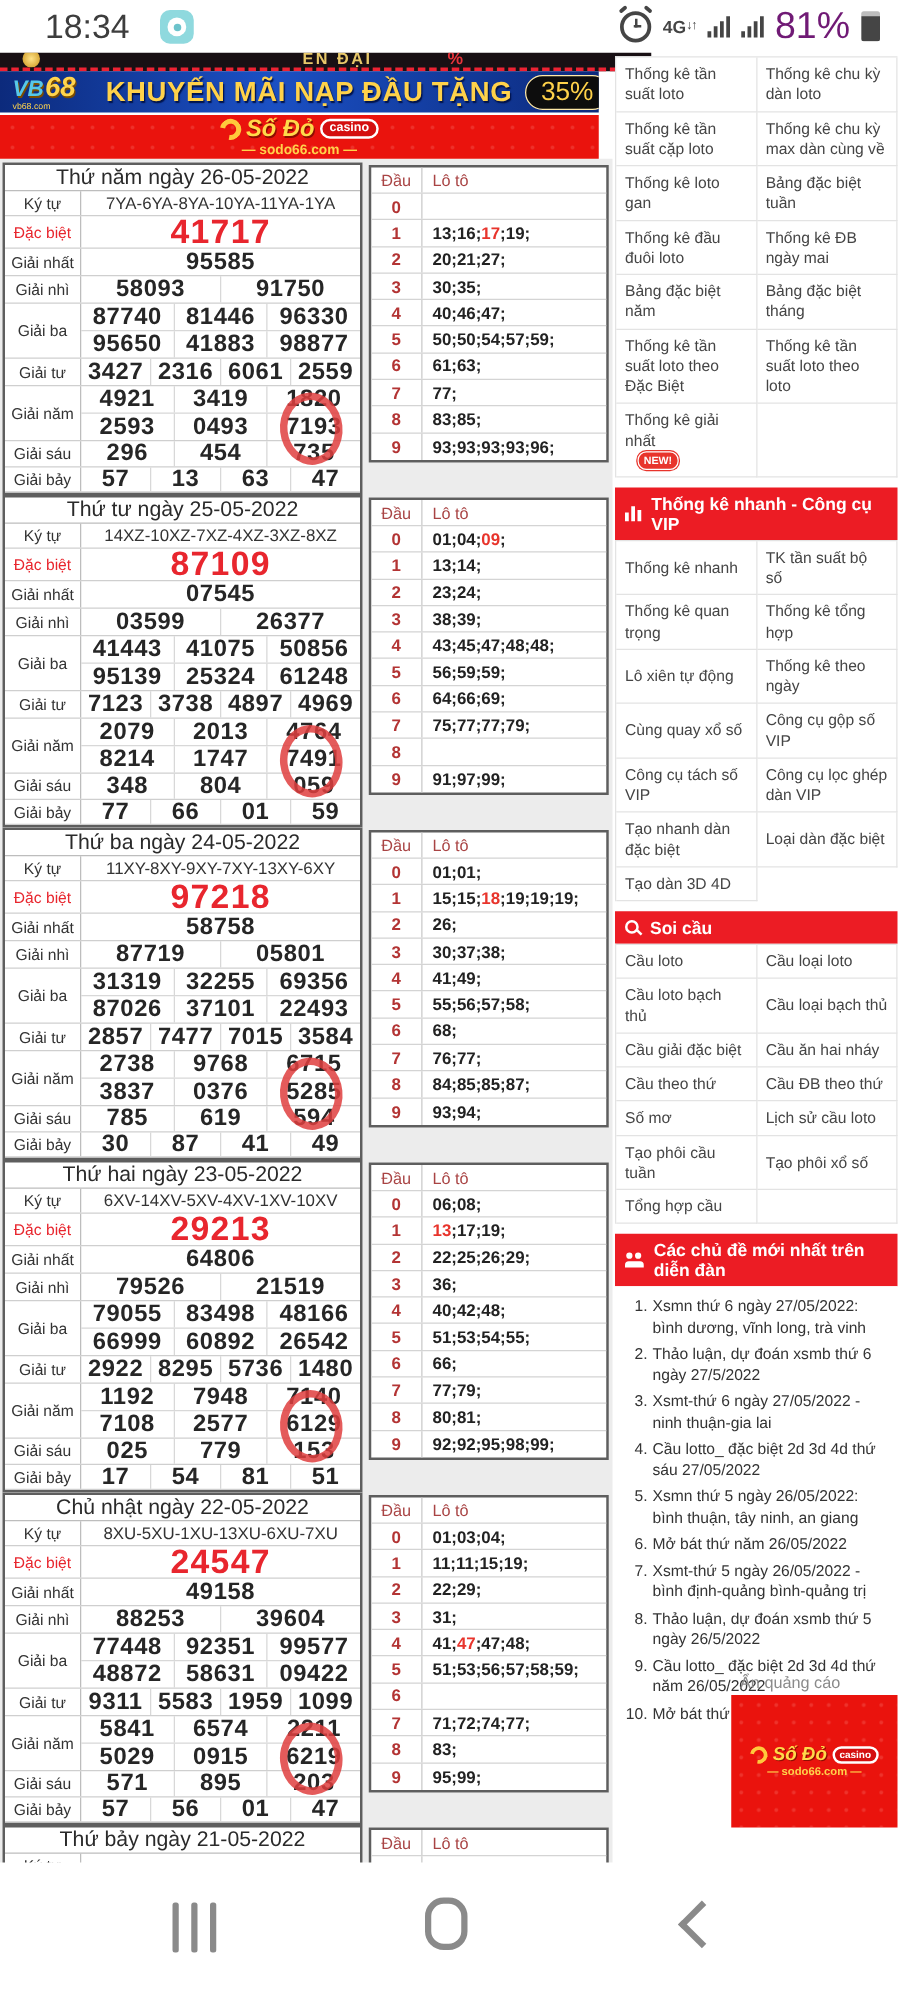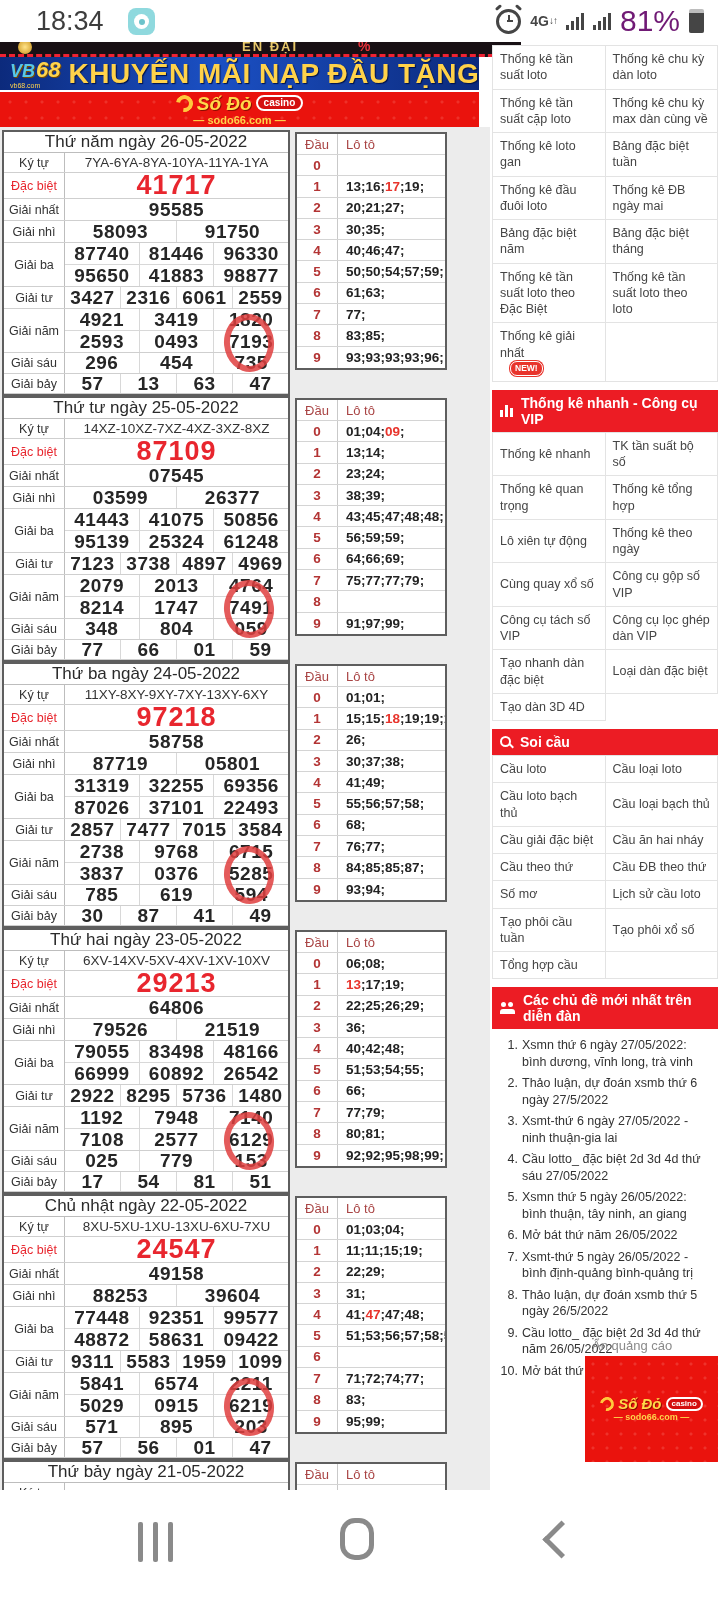--- a/index.html
+++ b/index.html
@@ -32,21 +32,21 @@
            overflow:hidden;display:flex;align-items:flex-end}
   #banner1 .coin{width:14px;height:14px;border-radius:50%;background:radial-gradient(#ffe388,#c89018);margin-left:18px}
   #banner1 .f1{color:#e8c86a;font-weight:bold;font-size:13px;margin-left:210px;letter-spacing:2px;white-space:nowrap}
   #banner1 .f2{color:#e8333b;font-weight:bold;font-size:14px;margin-left:60px}
   #banner2{position:absolute;top:57px;left:0;width:479px;height:33px;
            background:linear-gradient(90deg,#0c2a7c,#1b50c4 45%,#0c2a7c);display:flex;align-items:center;overflow:hidden}
   .vb-logo{margin-left:10px;display:flex;flex-direction:column;line-height:1}
   .vb-logo .vb1{font-size:22px;font-weight:bold;font-style:italic;color:#ffd44d;text-shadow:1px 1px 0 #7a4c00}
   .vb-logo .vb1 em{font-style:italic;color:#57c8e8;font-size:18px;margin-right:1px}
   .vb-logo .vb2{font-size:7px;color:#ffd44d;margin-top:1px}
-  .vb-text{color:#ffd24a;font-weight:bold;font-size:28px;margin-left:8px;letter-spacing:.5px;white-space:nowrap;
+  .vb-text{color:#ffd24a;font-weight:bold;font-size:22px;margin-left:24px;letter-spacing:.5px;white-space:nowrap;
            text-shadow:1px 1px 1px #00124a}
   .vb-badge{margin-left:10px;background:#0d0d0d;border-radius:15px;color:#ffd24a;font-weight:normal;font-size:21px;
             padding:1px 12px;border:1px solid #ffe9a8}
   #banner3{position:absolute;top:92px;left:0;width:479px;height:35px;background:#ea130d;
            background-image:radial-gradient(circle at 10px 10px,rgba(255,180,170,.18) 1px,transparent 2px);background-size:16px 16px;
            display:flex;flex-direction:column;align-items:center;justify-content:center;overflow:hidden}
   .sd-line1{display:flex;align-items:center;gap:4px;line-height:1}
   .sd-swirl{width:17px;height:17px;border-radius:50%;border:4px solid #ffc93c;border-left-color:transparent;
             transform:rotate(-35deg);box-sizing:border-box}
   .sd-name{color:#ffd94a;font-weight:bold;font-size:19px;font-style:italic;text-shadow:1px 1px 0 #8d0d00}
@@ -73,21 +73,21 @@
          border-left:1px solid #d8d8d8;letter-spacing:.5px;min-width:0}
   .rcell:first-child{border-left:none}
   .rcell.kytu{font-weight:normal;font-size:13.5px;color:#333;letter-spacing:0}
   .rcell.db{color:#e8262e;font-size:27px;letter-spacing:1px}
   .h-k{height:20px}.h-db{height:26px}.h-1{height:22px}.h-2{height:22px}.h-tu{height:22px}.h-sau{height:21px}.h-bay{height:20px}
   .rline .rcell{border-bottom:none}
   .circ{position:absolute;left:220px;top:182px;width:38px;height:46px;border:6px solid rgba(223,62,62,.85);
         border-radius:50%;transform:rotate(-6deg);z-index:5;pointer-events:none}
 
   
-  .ltable{position:absolute;left:295px;width:152px;background:#fff;border:2px solid #5e5e5e;box-sizing:border-box}
+  .ltable{position:absolute;left:295px;width:192px;background:#fff;border:2px solid #5e5e5e;box-sizing:border-box}
   .lrow{display:flex;height:21.3px;border-bottom:1px solid #d4d4d4;box-sizing:border-box;align-items:stretch}
   .ltable .lrow:last-of-type{border-bottom:none}
   .ldau{flex:0 0 40px;display:flex;align-items:center;justify-content:center;border-right:1px solid #c9c9c9;
         color:#b33434;font-weight:bold;font-size:13.5px}
   .lval{flex:1;display:flex;align-items:center;padding-left:8px;font-weight:bold;font-size:13.5px;color:#222;min-width:0;
         overflow:hidden;white-space:nowrap}
   .lhead{height:21px}
   .lhead .ldau,.lhead .lval{color:#a94444;font-weight:normal;font-size:13px}
   .lred{color:#e8342c}
 

